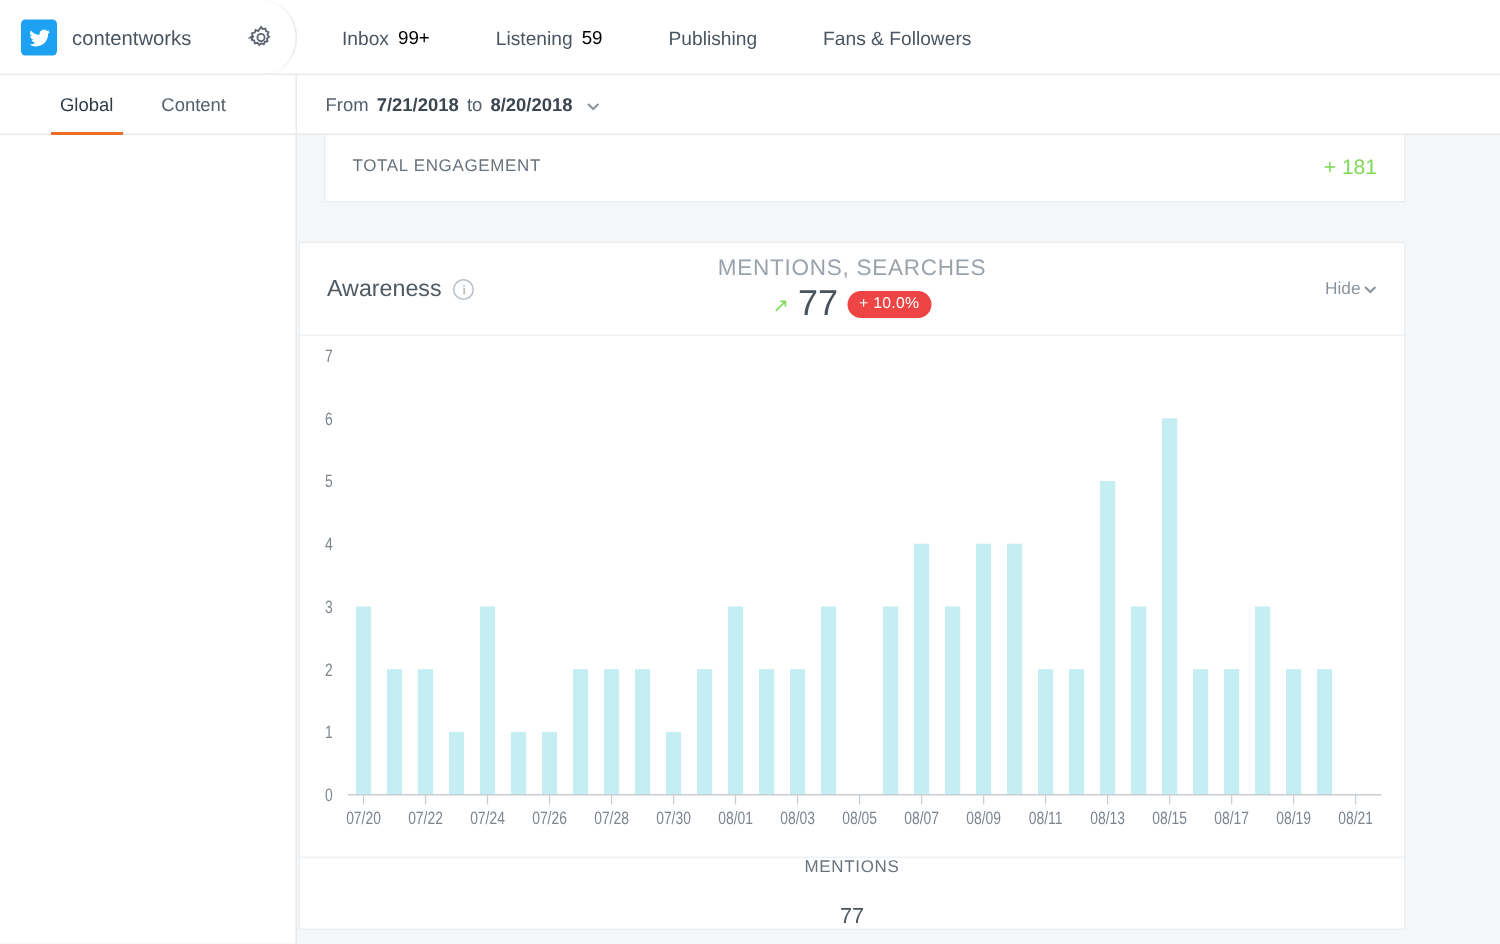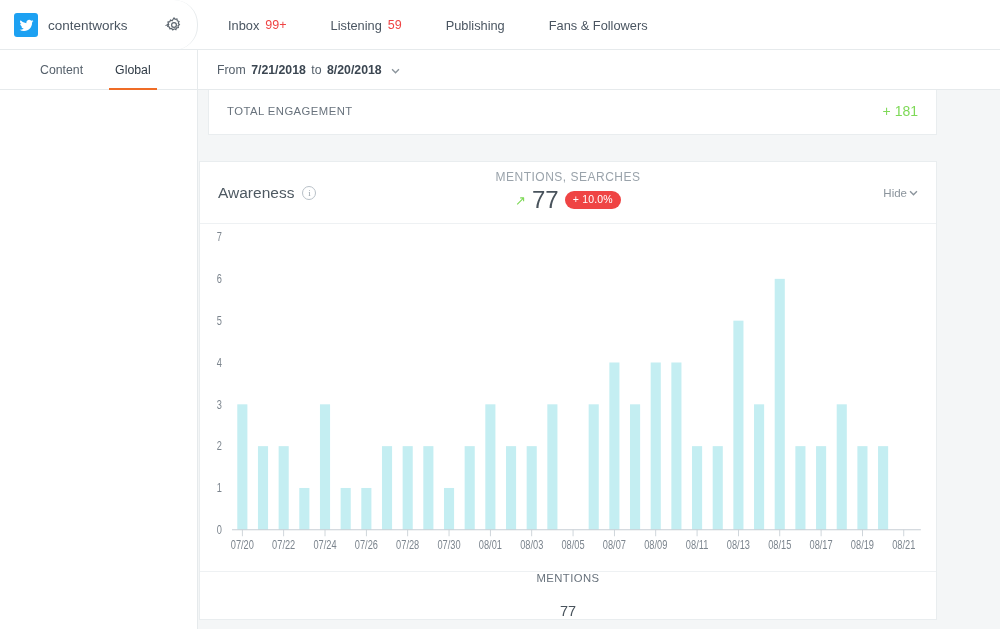--- a/index.html
+++ b/index.html
@@ -31,21 +31,21 @@
   }
   .gear { width: 18px; height: 18px; flex: 0 0 18px; opacity: .85; cursor: pointer; }
   .gear svg { width: 18px; height: 18px; fill: none; stroke: #3f4a55; stroke-width: 1.6; }
 
   .mainnav { flex: 1; display: flex; align-items: stretch; padding-left: 8px; }
   .navitem {
     position: relative; display: flex; align-items: center; height: 50px;
     padding: 0 22px; font-size: 12.8px; color: #4a5561; cursor: pointer;
     white-space: nowrap;
   }
-  .navitem .badge { color: #ef4444; margin-left: 6px; font-size: 12.5px; }
+  .navitem .badge { color: #000000; margin-left: 6px; font-size: 12.5px; }
   .navitem.active { color: #2f3a45; }
   .navitem.active::after {
     content: ""; position: absolute; left: 22px; right: 22px; bottom: 0;
     height: 2.5px; background: #ef6c26;
   }
 
   
   .subbar { display: flex; height: 40px; background: #fff; border-bottom: 1px solid #e6eaec; }
   .subtabs {
     width: 198px; flex: 0 0 198px; display: flex; align-items: stretch;
@@ -67,21 +67,21 @@
   .daterange b { font-weight: bold; color: #3b4651; padding: 0 2px; }
   .caret { margin-left: 7px; display: inline-block; }
   .caret svg { width: 9px; height: 6px; stroke: #8b949c; fill: none; stroke-width: 1.6; }
 
   
   .body { display: flex; height: 539px; }
   .sidebar { width: 198px; flex: 0 0 198px; background: #ffffff; border-right: 1px solid #e6eaec; }
   .content { flex: 1; background: #f4f6f7; padding: 0 0 0 0; position: relative; overflow: hidden; }
 
   .engagement-card {
-    position: absolute; left: 10px; right: 63px; top: -3px; height: 48px;
+    position: absolute; left: 18px; right: 63px; top: -3px; height: 48px;
     background: #fff; border: 1px solid #e9edef;
     display: flex; align-items: center; padding: 0 18px;
   }
   .eng-label { font-size: 11.3px; letter-spacing: .45px; color: #69737d; flex: 1; }
   .eng-value { font-size: 14px; color: #7ed957; font-weight: normal; }
 
   .awareness-card {
     position: absolute; left: 1px; right: 63px; top: 71px; bottom: 9px;
     background: #fff; border: 1px solid #e9edef; display: flex; flex-direction: column;
   }
@@ -92,21 +92,21 @@
   .aw-title { font-size: 15.5px; color: #4e5962; }
   .info-icon {
     width: 14px; height: 14px; border: 1px solid #b9c1c8; border-radius: 50%;
     margin-left: 8px; display: inline-flex; align-items: center; justify-content: center;
     font-size: 9px; color: #9aa3ab; font-family: "Liberation Serif", serif; cursor: pointer;
   }
   .aw-metric {
     position: absolute; left: 0; right: 0; top: 8px; display: flex;
     flex-direction: column; align-items: center; pointer-events: none;
   }
-  .metric-caption { font-size: 12px; letter-spacing: .5px; color: #9aa3ab; margin-bottom: 4px; }
+  .metric-caption { font-size: 15px; letter-spacing: .5px; color: #9aa3ab; margin-bottom: 4px; }
   .metric-row { display: flex; align-items: center; gap: 6px; pointer-events: auto; }
   .arrow-up { font-size: 13px; color: #7ed957; line-height: 1; }
   .metric-number { font-size: 24px; color: #49535c; line-height: 1; }
   .metric-pill {
     background: #ef4444; color: #fff; font-size: 10.5px; border-radius: 11px;
     padding: 3px 8px 3px 8px; line-height: 1.1; letter-spacing: .2px;
   }
   .hide-btn {
     position: absolute; right: 18px; top: 50%; transform: translateY(-50%);
     font-size: 11.5px; color: #8b949c; cursor: pointer; display: flex;
@@ -157,25 +157,25 @@
       <span>Publishing</span>
     </div>
     <div class="navitem">
       <span>Fans &amp; Followers</span>
     </div>
   </div>
 </div>
 
 <div class="subbar">
   <div class="subtabs">
+    <div class="subtab active">
+      <span>Global</span>
+    </div>
     <div class="subtab">
       <span>Content</span>
-    </div>
-    <div class="subtab active">
-      <span>Global</span>
     </div>
   </div>
   <div class="daterange">
     <span>From</span>&nbsp;<b>7/21/2018</b>&nbsp;<span>to</span>&nbsp;<b>8/20/2018</b>
     <span class="caret">
       <svg viewBox="0 0 10 7" aria-hidden="true">
           <polyline points="1,1.5 5,5.5 9,1.5"></polyline>
         </svg>
     </span>
   </div>

